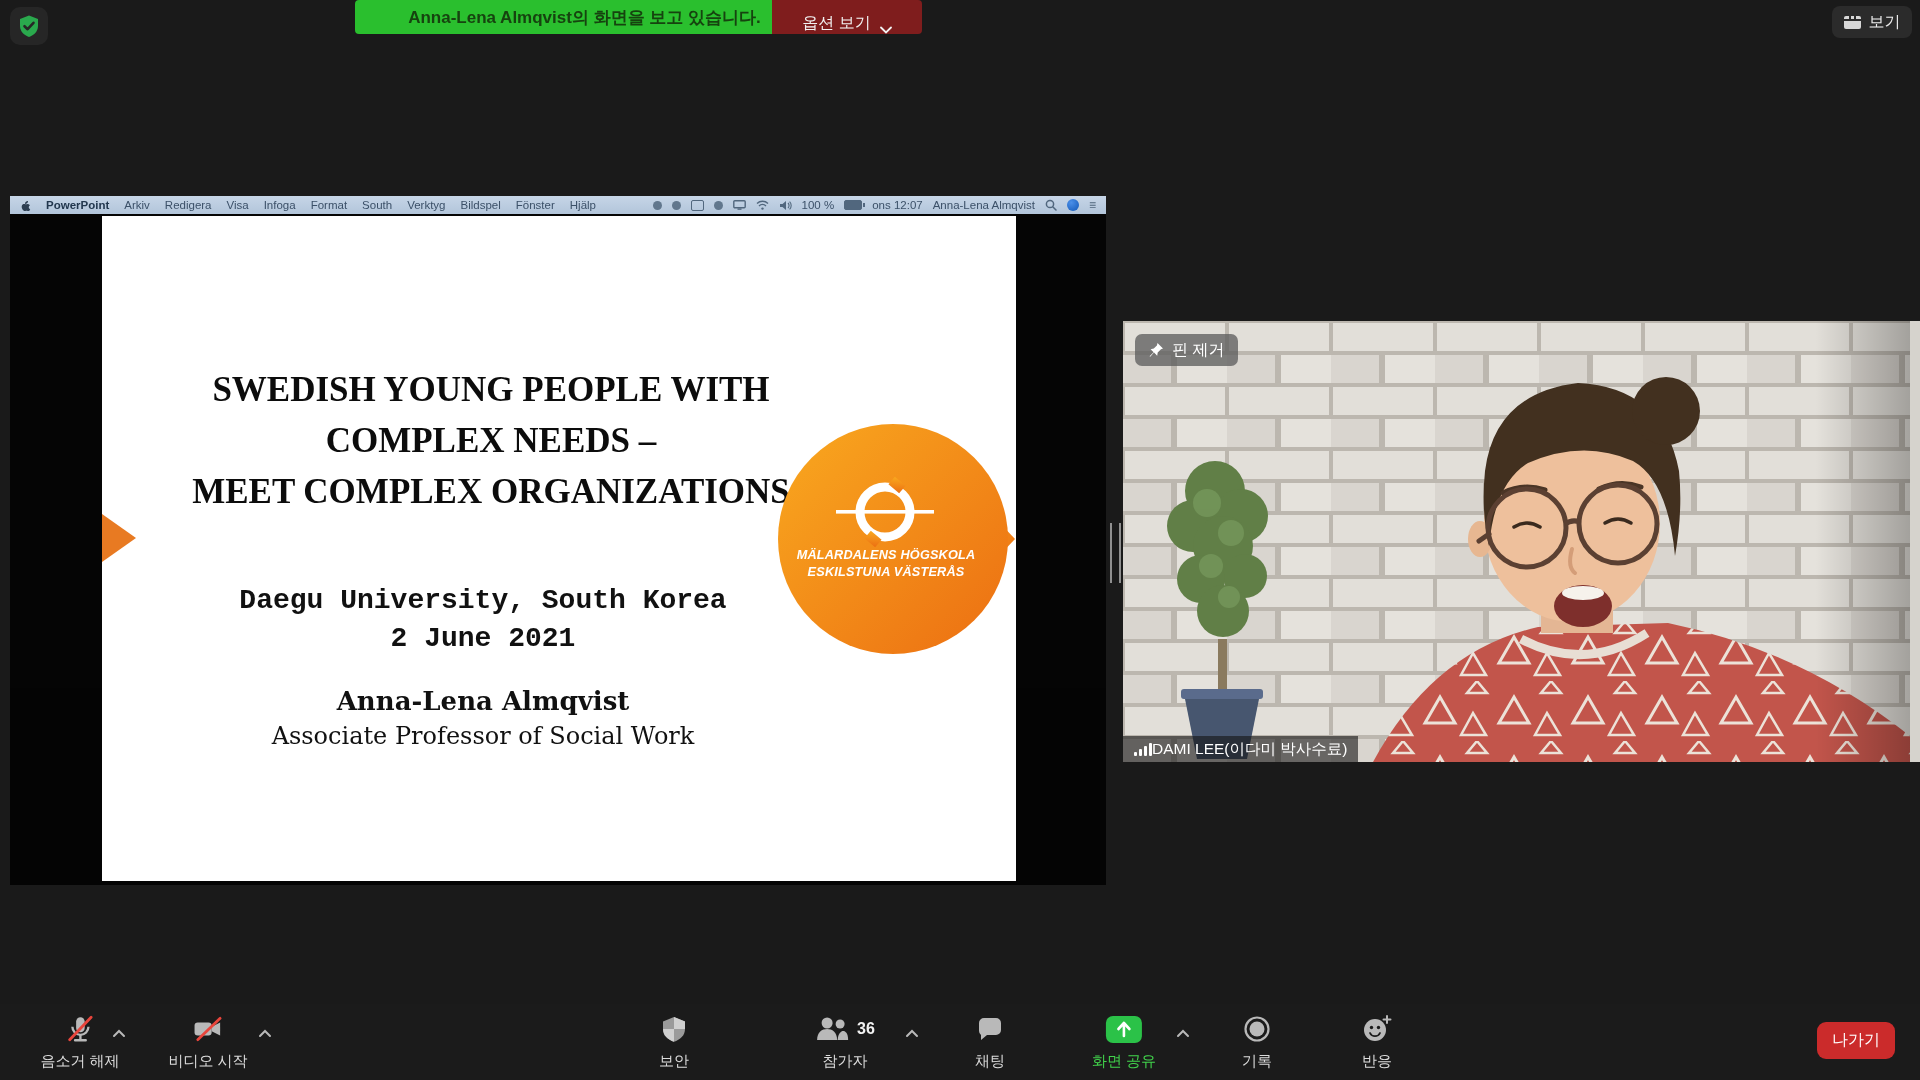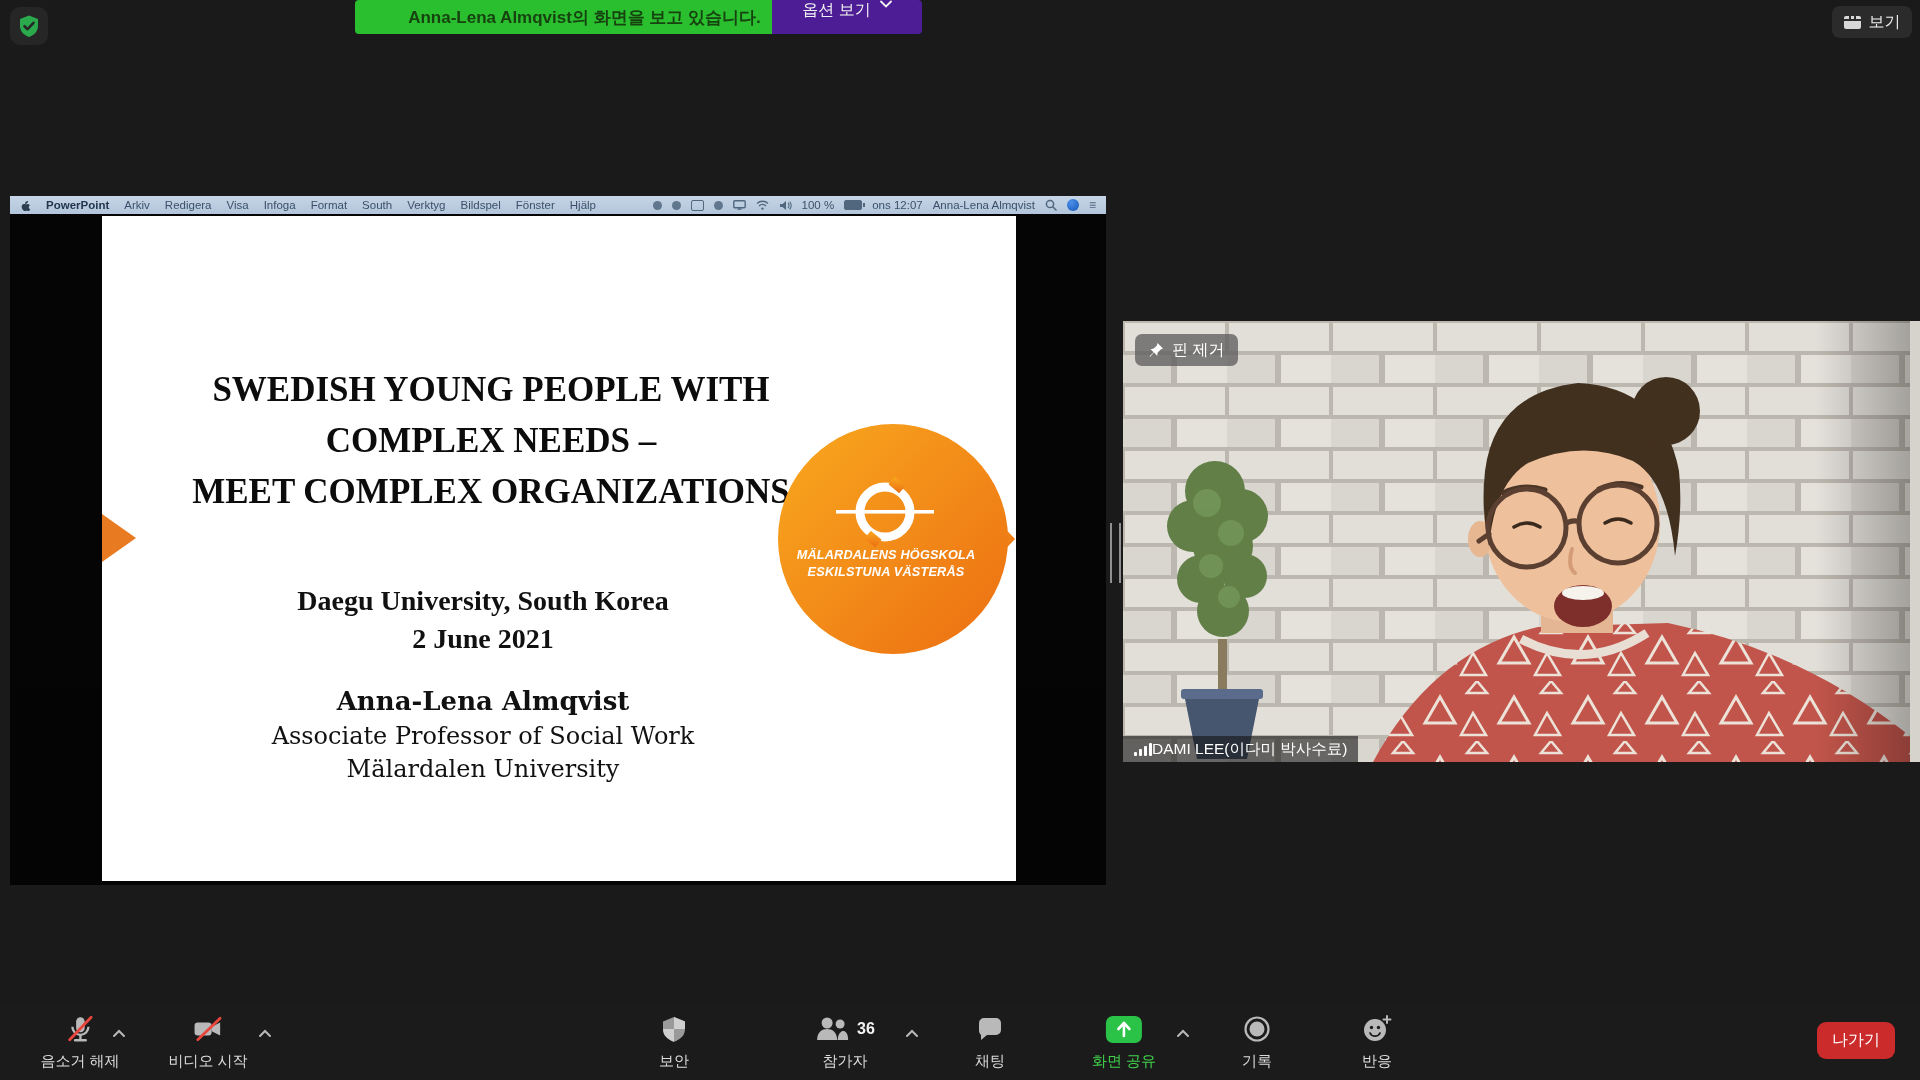--- a/index.html
+++ b/index.html
@@ -5,22 +5,22 @@
   html,body{margin:0;padding:0;background:#111;}
   .screen{position:relative;width:1920px;height:1080px;background:#1a1a1a;overflow:hidden;
           font-family:"Liberation Sans",sans-serif;}
 
   
   .sec-badge{position:absolute;left:10px;top:7px;width:38px;height:38px;border-radius:10px;
              background:#262626;display:flex;align-items:center;justify-content:center;}
   .banner{position:absolute;left:355px;top:0;width:459px;height:34px;background:#2abf2e;
           border-radius:4px 0 0 4px;display:flex;align-items:center;justify-content:center;
           color:#16430f;font-size:17px;font-weight:700;}
-  .options-btn{position:absolute;left:772px;top:0;width:150px;height:34px;background:#4c1d95;
-          border-radius:0 4px 4px 0;display:flex;align-items:flex-start;justify-content:center;gap:9px;
+  .options-btn{position:absolute;left:772px;top:0;width:150px;height:34px;background:#7f1d1d;
+          border-radius:0 4px 4px 0;display:flex;align-items:flex-end;justify-content:center;gap:9px;
           color:#f2f2f2;font-size:16px;cursor:pointer;}
   .view-btn{position:absolute;left:1832px;top:6px;width:80px;height:32px;background:#2b2b2b;
           border-radius:8px;display:flex;align-items:center;justify-content:center;gap:8px;
           color:#ededed;font-size:16px;cursor:pointer;}
   .grid-ico{display:inline-block;width:17px;height:13px;background:#d8d8d8;border-radius:2px;
           -webkit-mask:none;position:relative;}
   .grid-ico::before{content:"";position:absolute;left:0;top:3px;width:17px;height:2px;background:#2b2b2b;}
   .grid-ico::after{content:"";position:absolute;left:5px;top:0;width:2px;height:3px;background:#2b2b2b;
           box-shadow:5px 0 #2b2b2b;}
 
@@ -39,21 +39,21 @@
 
   .stage{position:absolute;left:0;top:18px;width:1096px;height:474px;background:#050505;}
   .slide{position:absolute;left:92px;top:2px;width:914px;height:665px;background:#ffffff;}
 
   .sl-arrow{position:absolute;left:0;top:298px;width:0;height:0;
             border-top:24px solid transparent;border-bottom:24px solid transparent;
             border-left:34px solid #e87a22;}
   .sl-title{position:absolute;left:0;top:148px;width:778px;text-align:center;
             font-family:"Liberation Serif",serif;font-weight:700;font-size:35px;line-height:51px;color:#0c0c0c;}
   .sl-sub{position:absolute;left:0;top:366px;width:762px;text-align:center;
-            font-family:Liberation Serif, serif;font-weight:700;font-size:28px;line-height:38px;color:#111;}
+            font-family:Liberation Mono, monospace;font-weight:700;font-size:28px;line-height:38px;color:#111;}
   .sl-auth{position:absolute;left:0;top:466px;width:762px;text-align:center;
             font-family:"DejaVu Serif",serif;font-size:24px;line-height:33px;color:#111;}
   .sl-auth .nm{font-weight:700;font-size:26px;line-height:38px;}
 
   .logo{position:absolute;left:676px;top:206px;width:238px;height:234px;}
   .logo-text{position:absolute;left:0;width:216px;text-align:center;color:#fff;
              font-size:13.5px;font-weight:700;font-style:italic;letter-spacing:.2px;
              transform:scaleX(.94);line-height:17px;}
 
   
@@ -172,21 +172,20 @@
         </div>
 
         <div class="sl-sub">
           <div>Daegu University, South Korea</div>
           <div>2 June 2021</div>
         </div>
 
         <div class="sl-auth">
           <div class="nm">Anna-Lena Almqvist</div>
           <div>Associate Professor of Social Work</div>
-          <div>Mälardalen University</div>
         </div>
 
         <div class="logo">
           <svg width="238" height="234" viewBox="0 0 238 234">
             <defs>
               <linearGradient id="og" x1="0" y1="0" x2="1" y2="1">
                 <stop offset="0" stop-color="#f9a91f"></stop>
                 <stop offset="1" stop-color="#ec6e12"></stop>
               </linearGradient>
             </defs>

